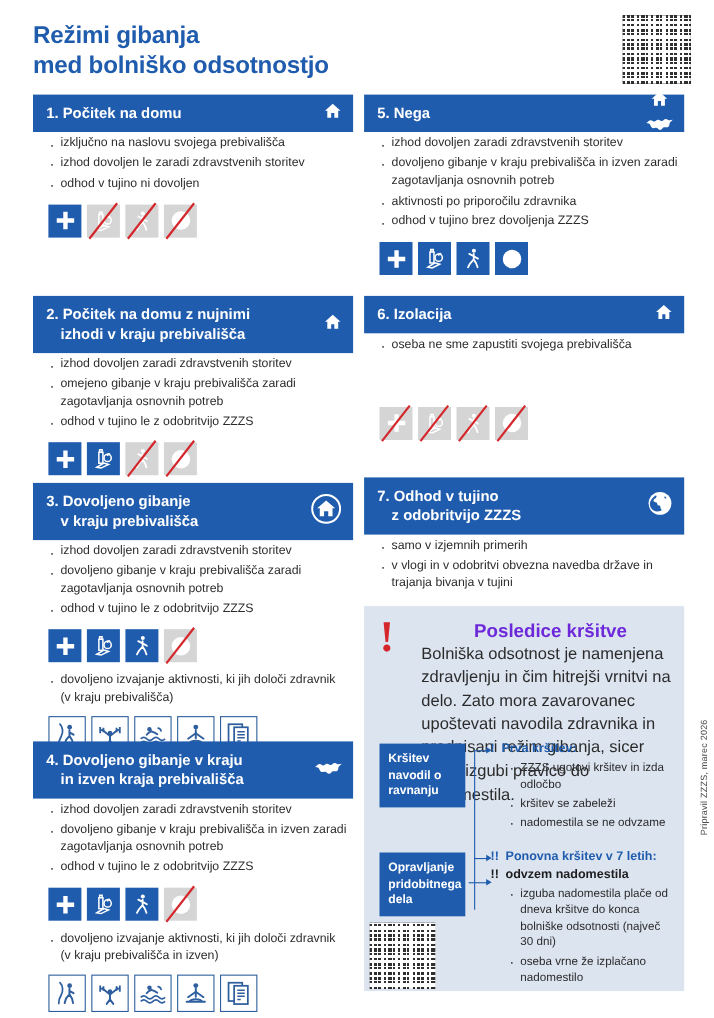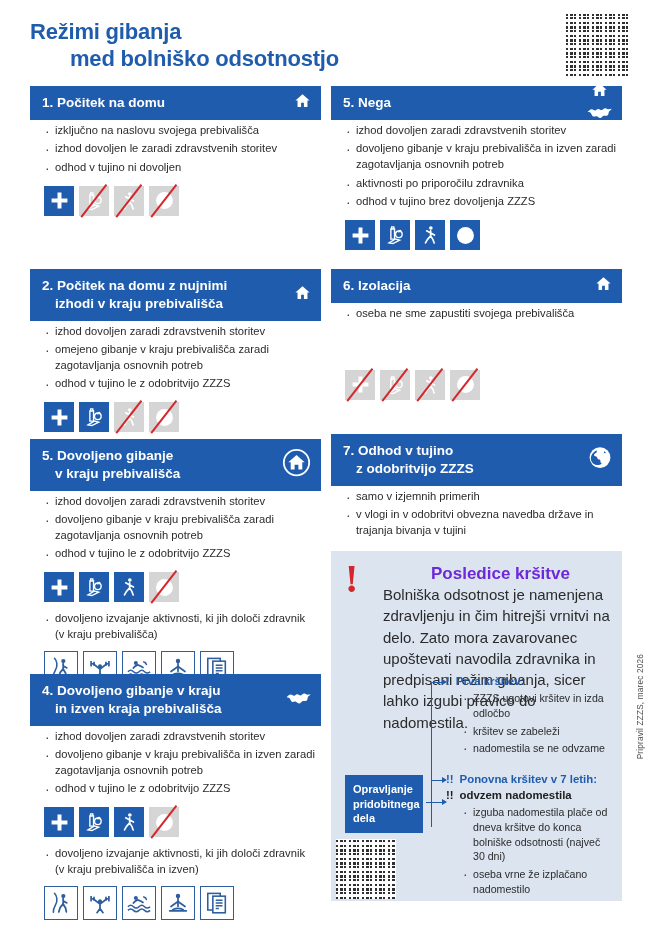--- a/index.html
+++ b/index.html
@@ -10,21 +10,21 @@
     overflow: hidden;
   }
   .page { position: relative; width: 649px; height: 781px; background: #fff; }
 
   
   .title {
     position: absolute; left: 30px; top: 18px;
     font-size: 22px; font-weight: bold; line-height: 1.24;
     color: #1F5CAD; letter-spacing: -0.2px;
   }
-  .title .l2 { display: block; margin-left: 40px; }
+  .title .l2 { display: block; }
 
   
   .qr {
     position: absolute;
     background-color: #111;
     background-image:
       repeating-linear-gradient(90deg,#111 0 2px,#fff 2px 4px,#111 4px 7px,#fff 7px 8px,#111 8px 10px,#fff 10px 13px),
       repeating-linear-gradient(0deg,#111 0 2px,#fff 2px 5px,#111 5px 7px,#fff 7px 8px,#111 8px 11px,#fff 11px 13px);
     background-blend-mode: screen;
   }
@@ -253,21 +253,21 @@
         <circle cx="12" cy="12" r="9.6" fill="#ffffff"></circle>
         <path fill="#fff" d="M7.6 4.2c1 1.4.3 2.6-.8 3.1-1 .5-2.2 1.4-1.6 2.6.5 1.2 2 .8 2.9 1.5.9.7.5 2 1.4 2.7.9.7 1.6-.2 2.2.7.6.9.1 2.3.9 3.3.5.6 1.2.7 1.6.5-1.4 1.3-3.2 2-5.2 2-4.2 0-7.6-3.4-7.6-7.6 0-3.6 2.5-6.7 6.2-8.8z" transform="translate(1.6 0.4) scale(0.92)"></path>
         <path fill="#fff" d="M16.4 5.1c.7.5 1.3 1.2 1.7 2-.5.4-1.3.5-1.8.1-.6-.5-.5-1.5.1-2.1z"></path>
       </svg>
             <div class="slash"></div>
           </div>
         </div>
       </div>
       <div class="section" style="left: 30px; top: 439px;">
         <div class="sec-head tall">
-          <span class="htxt"><span>5. Dovoljeno gibanje</span><span class="l2">v kraju prebivališča</span></span>
+          <span class="htxt"><span>3. Dovoljeno gibanje</span><span class="l2">v kraju prebivališča</span></span>
           <div class="head-icon">
             <span><svg width="29" height="29" viewBox="0 0 32 32">
         <circle cx="16" cy="16" r="14" fill="none" stroke="#ffffff" stroke-width="2"></circle>
         <path fill="#ffffff" d="M16 7.5l9 8h-2.6v8h-4.3v-5h-4.2v5H9.6v-8H7z"></path>
       </svg></span>
           </div>
         </div>
         <ul class="bul">
           <li>izhod dovoljen zaradi zdravstvenih storitev</li>
           <li>dovoljeno gibanje v kraju prebivališča zaradi zagotavljanja osnovnih potreb</li>
@@ -545,20 +545,21 @@
           <li>v vlogi in v odobritvi obvezna navedba države in trajanja bivanja v tujini</li>
         </ul>
       </div>
     </div>
 
   <div id="consequences">
     <div class="bang">!</div>
     <div class="cons-title">Posledice kršitve</div>
     <div class="cons-body">Bolniška odsotnost je namenjena zdravljenju in čim hitrejši vrnitvi na delo. Zato mora zavarovanec upoštevati navodila zdravnika in predpisani režim gibanja, sicer lahko izgubi pravico do nadomestila.</div>
 
+    <div class="kbox" id="kbox-1">Kršitev navodil o ravnanju</div>
     <div class="kbox" id="kbox-2">Opravljanje pridobitnega dela</div>
 
     <div class="conn">
       <div class="vline" style="left:100px; top:131px; height:145px;"></div>
       <div class="hline" style="left:100px; top:131px; width:12px;"></div>
       <div class="arrowhead" style="left:111px; top:127.6px;"></div>
       <div class="hline" style="left:100px; top:229px; width:12px;"></div>
       <div class="arrowhead" style="left:111px; top:225.6px;"></div>
       <div class="hline" style="left:95px; top:251px; width:17px;"></div>
       <div class="arrowhead" style="left:111px; top:247.6px;"></div>

